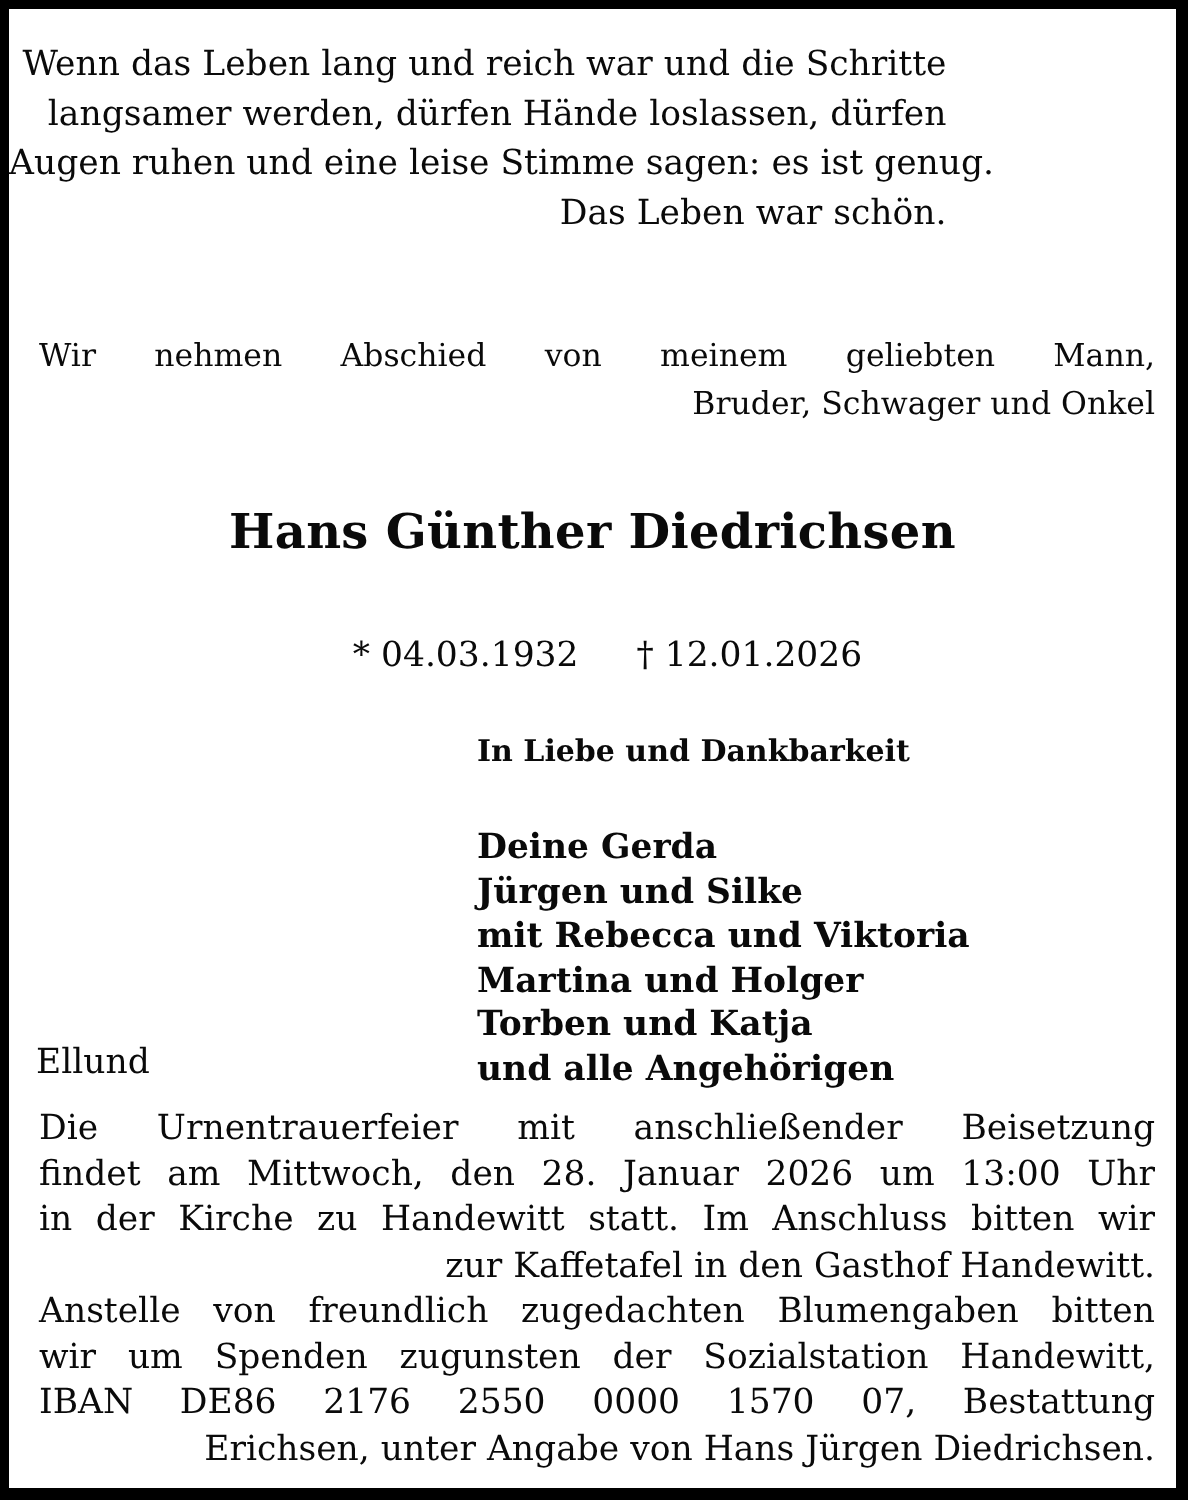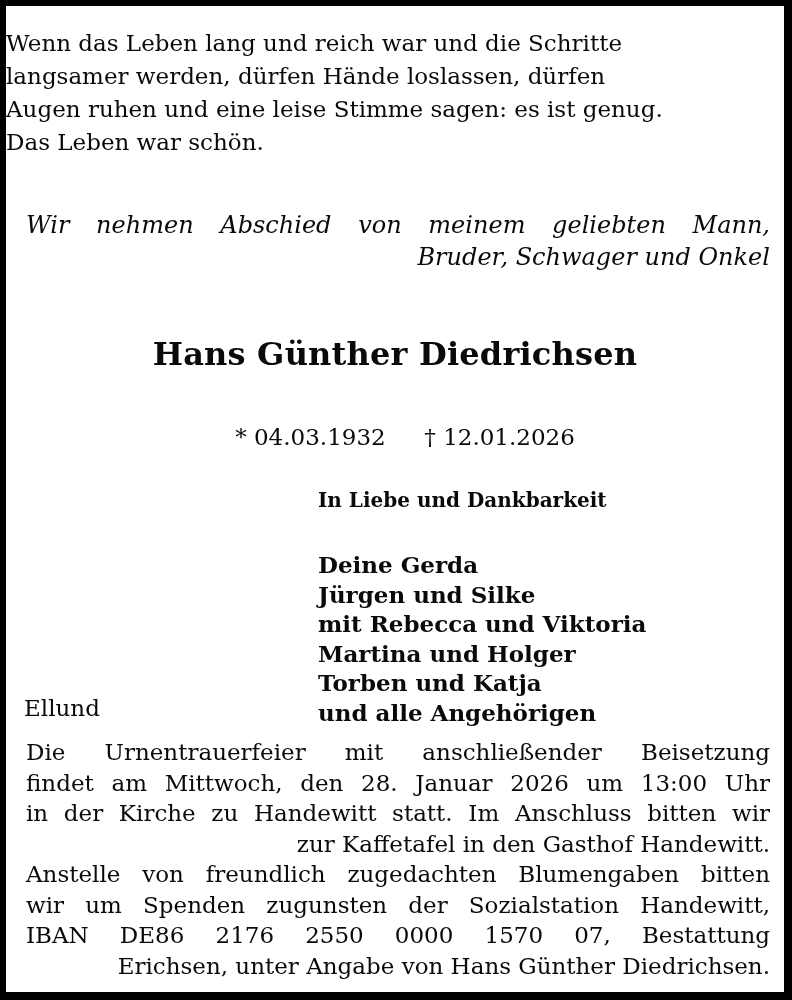--- a/index.html
+++ b/index.html
@@ -23,33 +23,32 @@
       height: 986px;
       background: #ffffff;
     }
     .abs {
       position: absolute;
       white-space: nowrap;
     }
     .motto {
       left: 0;
       width: 625px;
-      text-align: left;
+      text-align: right;
       font-size: 23px;
       line-height: 33px;
       top: 21px;
     }
     .motto .line { display: block; }
     .intro {
       left: 20px;
       width: 744px;
-      top: 203px;
-      font-size: 24px;
+      top: 215px;
+      font-size: 21px;
       line-height: 32px;
-      font-style: italic;
     }
     .justify-line {
       display: block;
       text-align: justify;
       text-align-last: justify;
       white-space: normal;
     }
     .left-line {
       display: block;
       text-align: right;
@@ -144,16 +143,16 @@
   <div class="abs place">Ellund</div>
 
   <div class="abs service">
     <span class="justify-line">Die Urnentrauerfeier mit anschließender Beisetzung</span>
     <span class="justify-line">findet am Mittwoch, den 28. Januar 2026 um 13:00 Uhr</span>
     <span class="justify-line">in der Kirche zu Handewitt statt. Im Anschluss bitten wir</span>
     <span class="left-line">zur Kaffetafel in den Gasthof Handewitt.</span>
     <span class="justify-line">Anstelle von freundlich zugedachten Blumengaben bitten</span>
     <span class="justify-line">wir um Spenden zugunsten der Sozialstation Handewitt,</span>
     <span class="justify-line">IBAN DE86 2176 2550 0000 1570 07, Bestattung</span>
-    <span class="left-line">Erichsen, unter Angabe von Hans Günther Diedrichsen.</span>
+    <span class="left-line">Erichsen, unter Angabe von Hans Jürgen Diedrichsen.</span>
   </div>
 
 </div>
 
 </body></html>

